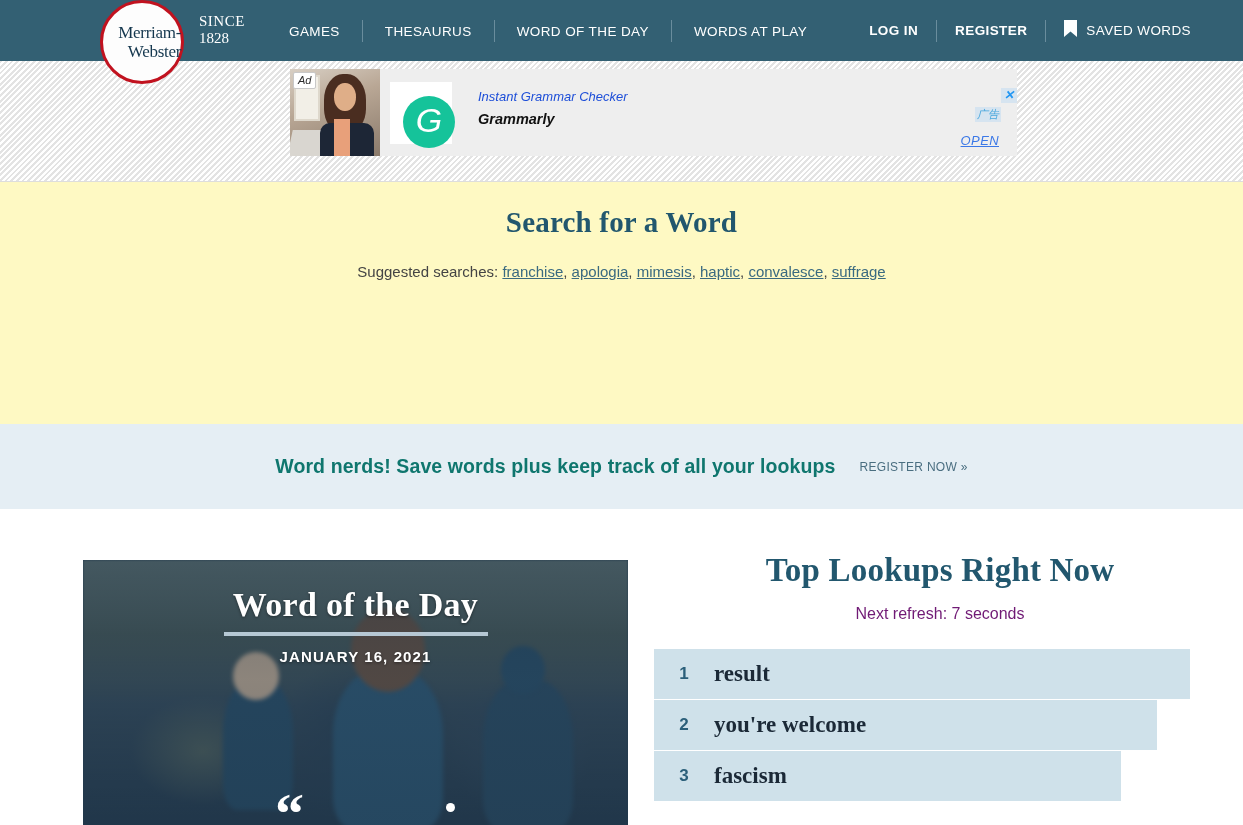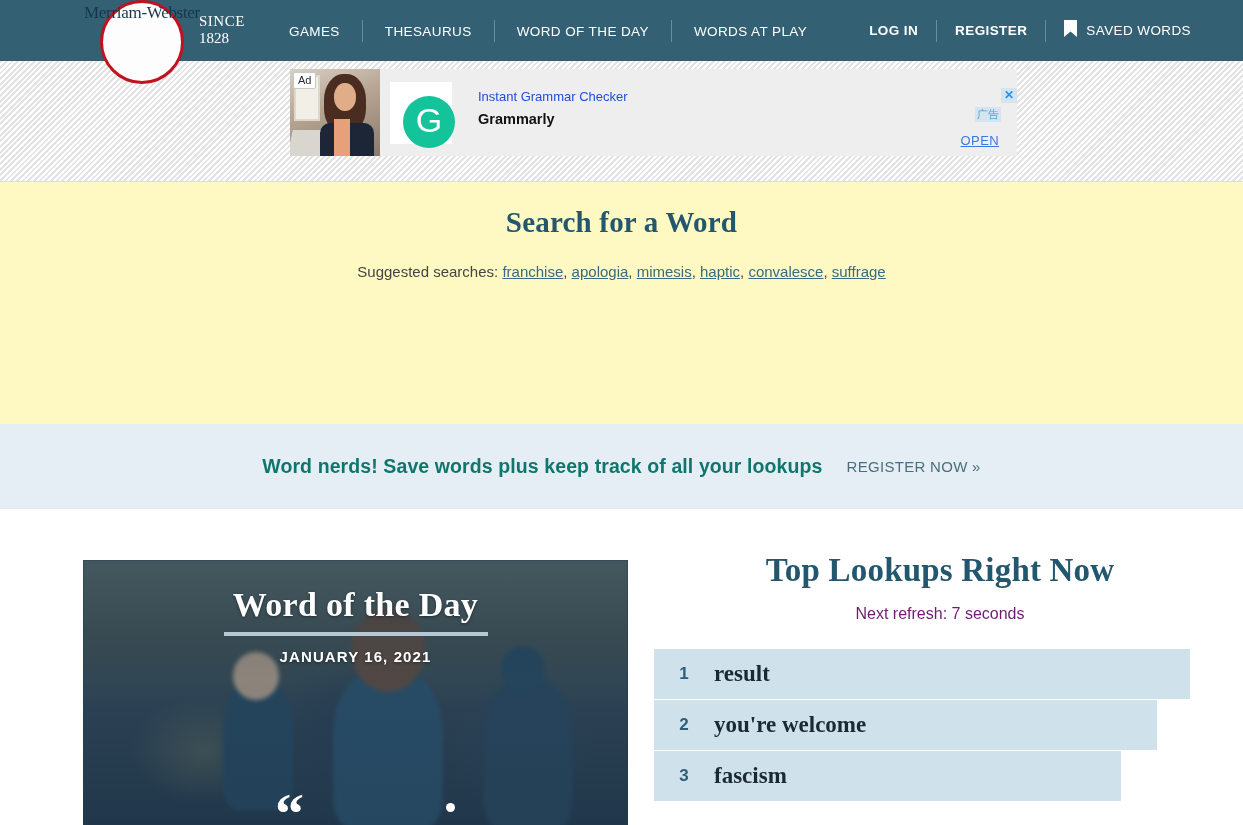--- a/index.html
+++ b/index.html
@@ -18,22 +18,22 @@
     display: flex;
     align-items: center;
   }
   .logo-wrap {
     position: absolute;
     left: 100px; top: 0px;
     width: 84px; height: 84px;
     border-radius: 50%;
     background: #fdfdfd;
     border: 3px solid #c1121f;
-    display: flex; flex-direction: row;
-    align-items: flex-start; justify-content: center;
+    display: flex; flex-direction: column;
+    align-items: flex-end; justify-content: center;
     z-index: 5;
   }
   .logo-line {
     font-family: "Liberation Serif", serif;
     color: #14374e;
     font-size: 17px;
     font-weight: 400;
     line-height: 19px;
     letter-spacing: -0.3px;
   }
@@ -70,20 +70,21 @@
   .bookmark-ico { margin-right: 9px; display: block; }
 
   
   .ad-strip {
     position: relative;
     height: 121px;
     background-color: #f4f4f4;
     background-image: repeating-linear-gradient(
       -45deg, #ffffff 0 2px, #e3e3e3 2px 4px);
     border-bottom: 1px solid #dddddd;
+    font-style: italic;
   }
   .ad-box {
     position: absolute; left: 290px; top: 8px;
     width: 727px; height: 87px;
     background: #eeeeee;
     display: flex;
   }
   .ad-thumb {
     position: relative;
     width: 90px; height: 87px;
@@ -207,21 +208,21 @@
   
   .reg-banner {
     height: 85px; background: #e5eef4;
     display: flex; align-items: center; justify-content: center;
   }
   .reg-text {
     font-size: 19.5px; font-weight: bold; color: #0f766e;
     letter-spacing: .1px;
   }
   .reg-link {
-    margin-left: 24px; font-size: 15px; color: #4a6e80;
+    margin-left: 24px; font-size: 12px; color: #4a6e80;
     text-decoration: none; letter-spacing: .3px;
   }
   .wotd-card {
     position: absolute; left: 83px; top: 560px;
     width: 545px; height: 265px;
     overflow: hidden;
     background: #2c4356;
   }
   .wotd-photo {
     position: absolute; inset: 0;

